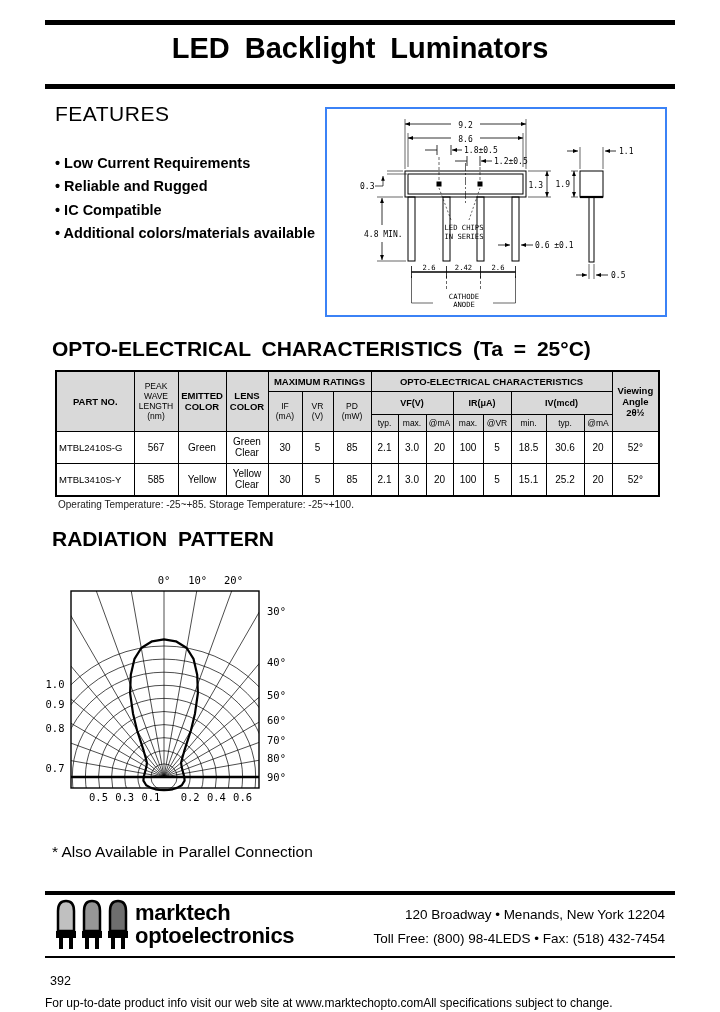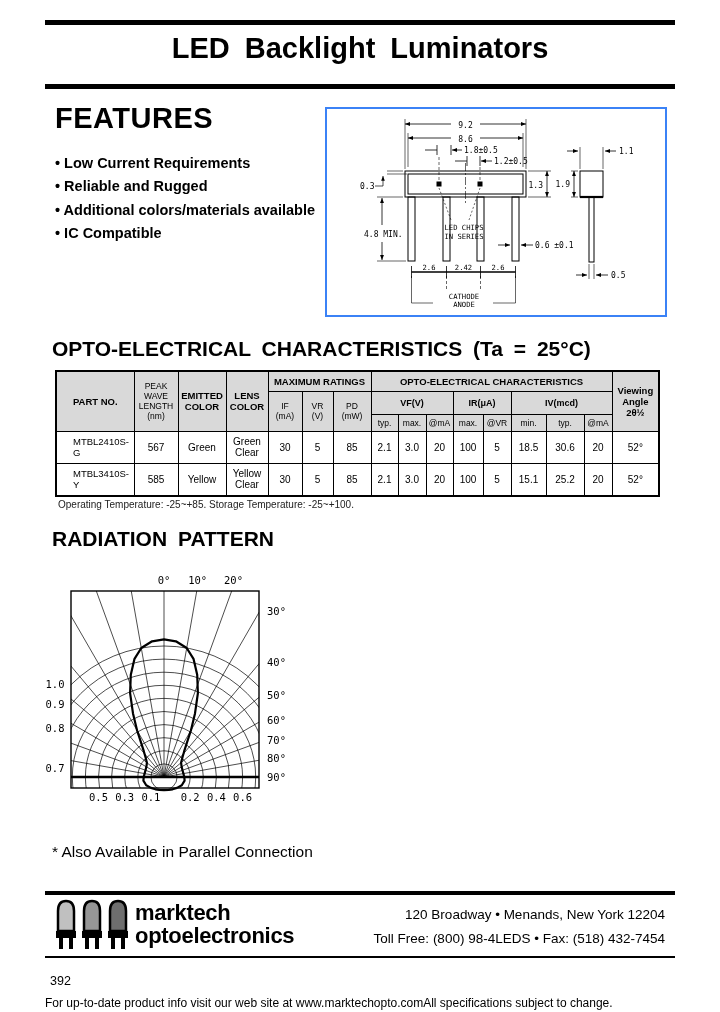--- a/index.html
+++ b/index.html
@@ -2,38 +2,38 @@
 <html><head>
 <meta charset="utf-8">
 <style>
   html,body{margin:0;padding:0;}
   body{width:720px;height:1012px;position:relative;background:#fff;color:#000;
        font-family:"Liberation Sans",sans-serif;overflow:hidden;}
   .abs{position:absolute;}
   .rule{background:#000;}
   #title{top:32px;left:0;width:720px;text-align:center;font-size:29px;font-weight:bold;
          word-spacing:7px;letter-spacing:0px;font-family:"Liberation Sans",sans-serif;}
-  #features-heading{left:55px;top:102px;font-size:29px;font-weight:bold;letter-spacing:0.5px;}
+  #features-heading{left:55px;top:102px;font-size:21px;font-weight:normal;letter-spacing:0.5px;}
   #features-list{left:46px;top:143px;margin:9px;padding:0;list-style:none;width:280px;}
   #features-list li{font-size:14.5px;font-weight:bold;line-height:23.4px;}
   #features-list li::before{content:"• ";}
   #drawing-box{left:325px;top:107px;width:338px;height:206px;border:2px solid #3b82f6;}
   #drawing-svg text{font-family:"DejaVu Sans Mono",monospace;fill:#000;font-size:8px;}
   #drawing-svg .t7{font-size:7.2px;}
   #opto-heading{left:52px;top:337px;font-size:21px;font-weight:bold;word-spacing:5px;}
   #opto-table-wrap{left:55px;top:370px;}
   table{border-collapse:collapse;table-layout:fixed;width:603px;border:2px solid #000;}
   th,td{border:1px solid #000;padding:0;vertical-align:middle;text-align:center;
         white-space:pre-line;overflow:hidden;}
   thead th{background:#d9d9d9;font-weight:bold;}
   .h1{font-size:9.5px;}
   .h2{font-size:9px;}
   .h3{font-size:8.5px;font-weight:normal;}
   tbody td{font-size:10px;height:31px;background:#fff;}
-  td.part{text-align:left;padding-left:16px;font-size:9.5px;}
+  td.part{text-align:left;padding-left:2px;font-size:9.5px;}
   tr.hr1{height:20px;} tr.hr2{height:23px;} tr.hr3{height:17px;}
   #table-footnote{left:58px;top:499px;font-size:10px;color:#222;}
   #radiation-heading{left:52px;top:527px;font-size:21px;font-weight:bold;word-spacing:5px;}
   #radiation-svg{left:30px;top:563px;}
   #radiation-svg text{font-family:"DejaVu Sans Mono",monospace;font-size:10.5px;fill:#000;}
   #parallel-note{left:52px;top:843px;font-size:15.5px;}
   #footer-logo{left:55px;top:899px;display:flex;align-items:flex-start;gap:6px;}
   #brand{font-weight:bold;font-size:22px;line-height:22.5px;letter-spacing:-0.3px;margin-top:3px;}
   #footer-address{right:55px;top:903px;text-align:right;font-size:13.5px;line-height:24px;}
   #footer-address b{font-weight:normal;}
@@ -45,22 +45,22 @@
 <body>
 
 <div class="abs rule" style="left:45px;top:20px;width:630px;height:5px;"></div>
 <div class="abs" id="title">LED Backlight Luminators</div>
 <div class="abs rule" style="left:45px;top:84px;width:630px;height:5px;"></div>
 
 <div class="abs" id="features-heading">FEATURES</div>
 <ul class="abs" id="features-list">
   <li>Low Current Requirements</li>
   <li>Reliable and Rugged</li>
+  <li>IC Compatible</li>
   <li>Additional colors/materials available</li>
-  <li>IC Compatible</li>
 </ul>
 
 <div class="abs" id="drawing-box">
 <svg id="drawing-svg" width="338" height="206" viewBox="0 0 338 206">
   <defs>
     <marker id="ah" viewBox="0 0 10 10" refX="9" refY="5" markerWidth="7.5" markerHeight="7.5" orient="auto-start-reverse">
       <path d="M0,1.5 L9,5 L0,8.5 z" fill="#000"></path>
     </marker>
   </defs>
   <g stroke="#000" fill="none" stroke-width="1">

